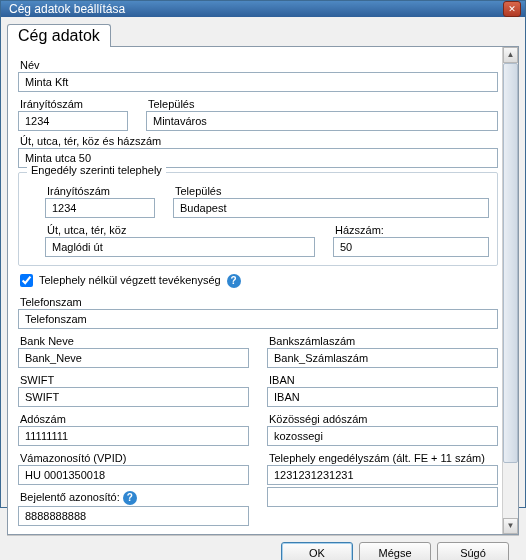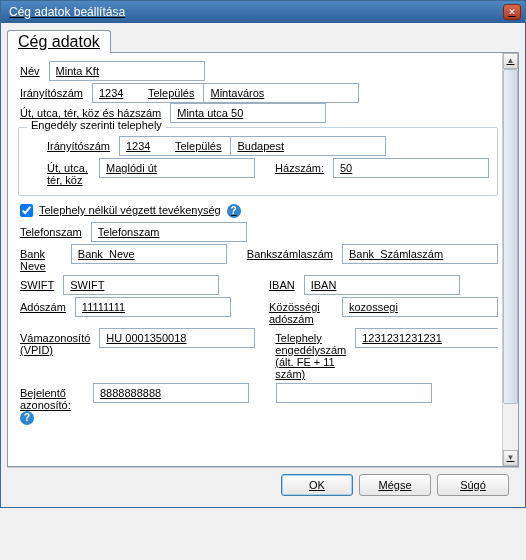--- a/index.html
+++ b/index.html
@@ -12,21 +12,20 @@
     height: 560px;
     overflow: hidden;
   }
   .window {
     width: 526px;
     height: 508px;
     border: 1px solid #3c6a93;
     background: #f0f0f0;
     display: flex;
     flex-direction: column;
-    text-decoration: underline;
   }
   .titlebar {
     height: 22px;
     background: linear-gradient(to bottom, #4e88c2, #2e5f99);
     color: #fff;
     display: flex;
     align-items: center;
     padding: 0 4px 0 8px;
     font-size: 12px;
   }
@@ -69,31 +68,30 @@
     border: 1px solid #8a9aaa;
     padding: 8px 14px 8px 10px;
     position: relative;
     display: flex;
   }
   .formarea {
     flex: 1;
     overflow: hidden;
   }
   .row { display: flex; gap: 18px; margin-top: 2px; }
-  .col { display: flex; flex-direction: row; flex: 1; }
+  .col { display: flex; flex-direction: column; flex: 1; }
   label.cap { margin: 4px 0 1px 2px; color: #000; }
   input.fld {
     border: 1px solid #9aaebf;
     background: #fff;
     height: 20px;
     padding: 2px 6px;
     font-family: inherit;
     font-size: 11px;
     color: #000;
-    margin-left: 9px;
   }
   .group {
     border: 1px solid #c5d1dc;
     border-radius: 2px;
     margin-top: 4px;
     padding: 6px 8px 8px 8px;
     position: relative;
   }
   .group > .legend {
     position: absolute;

